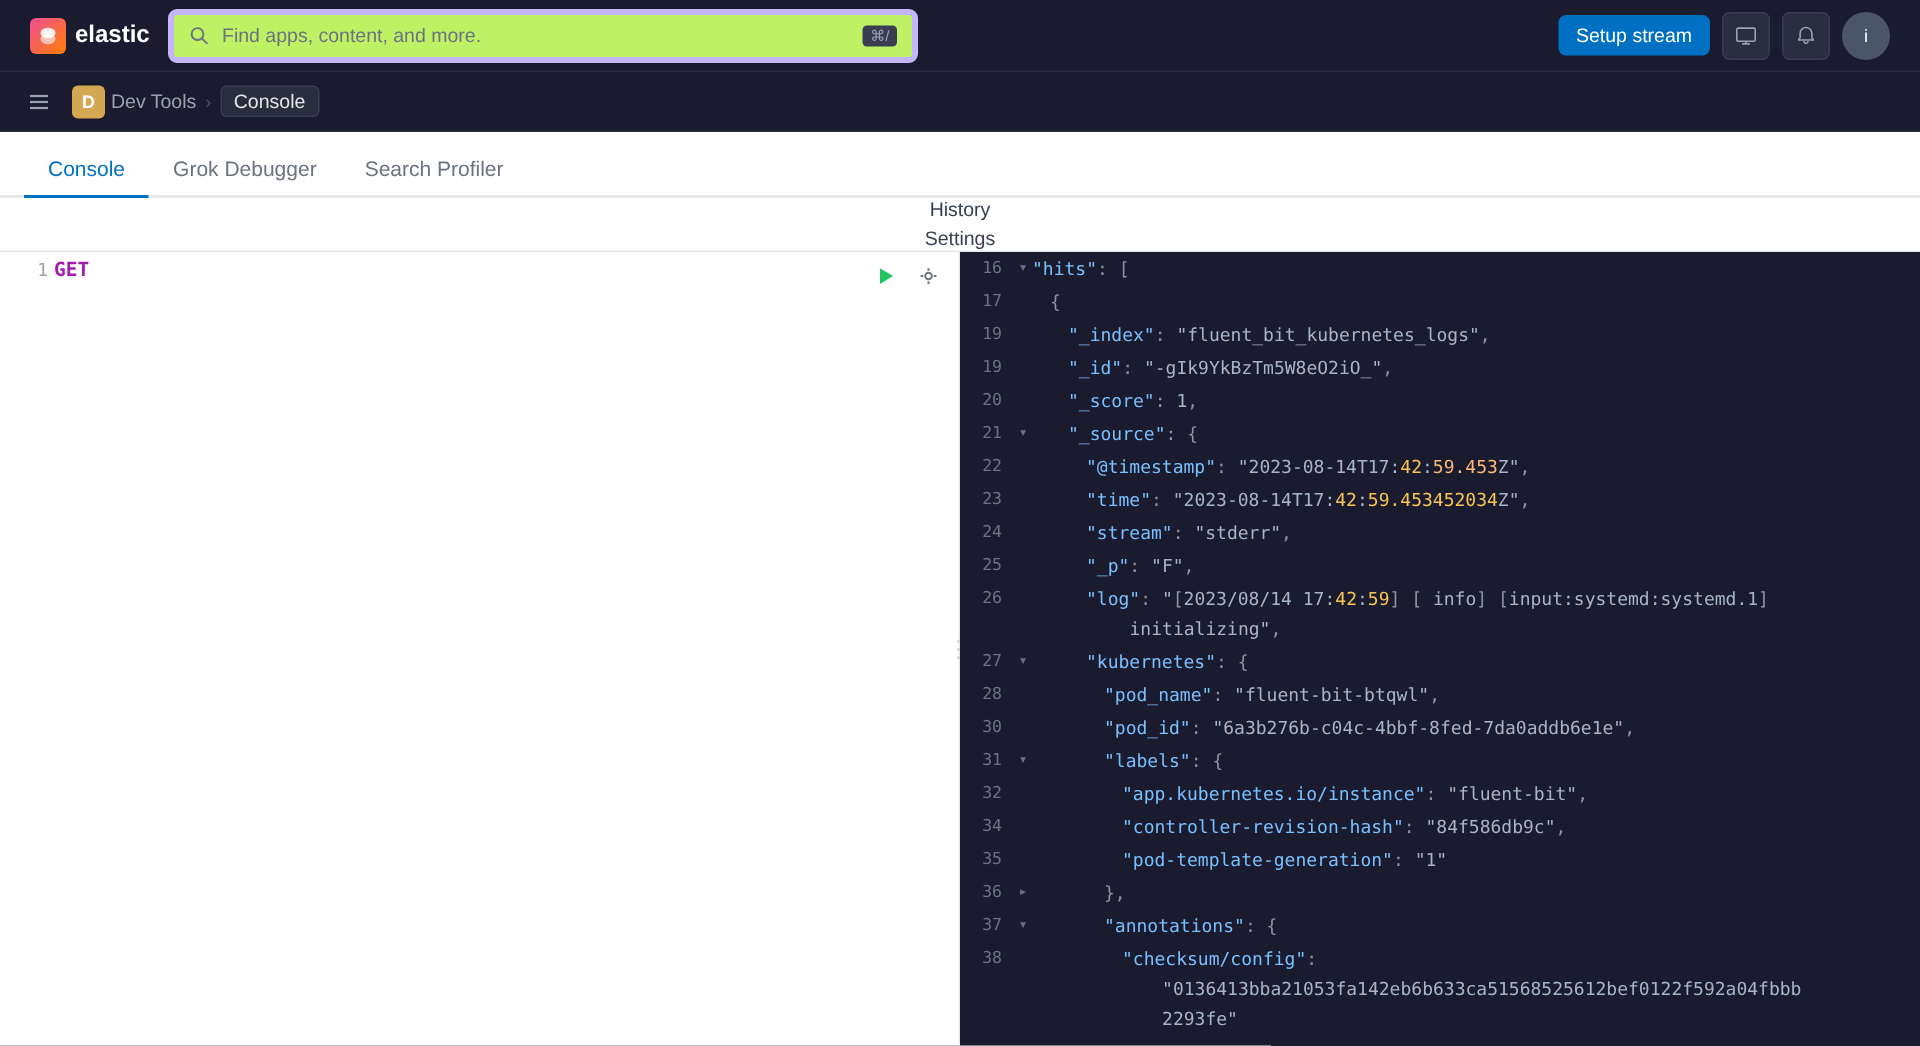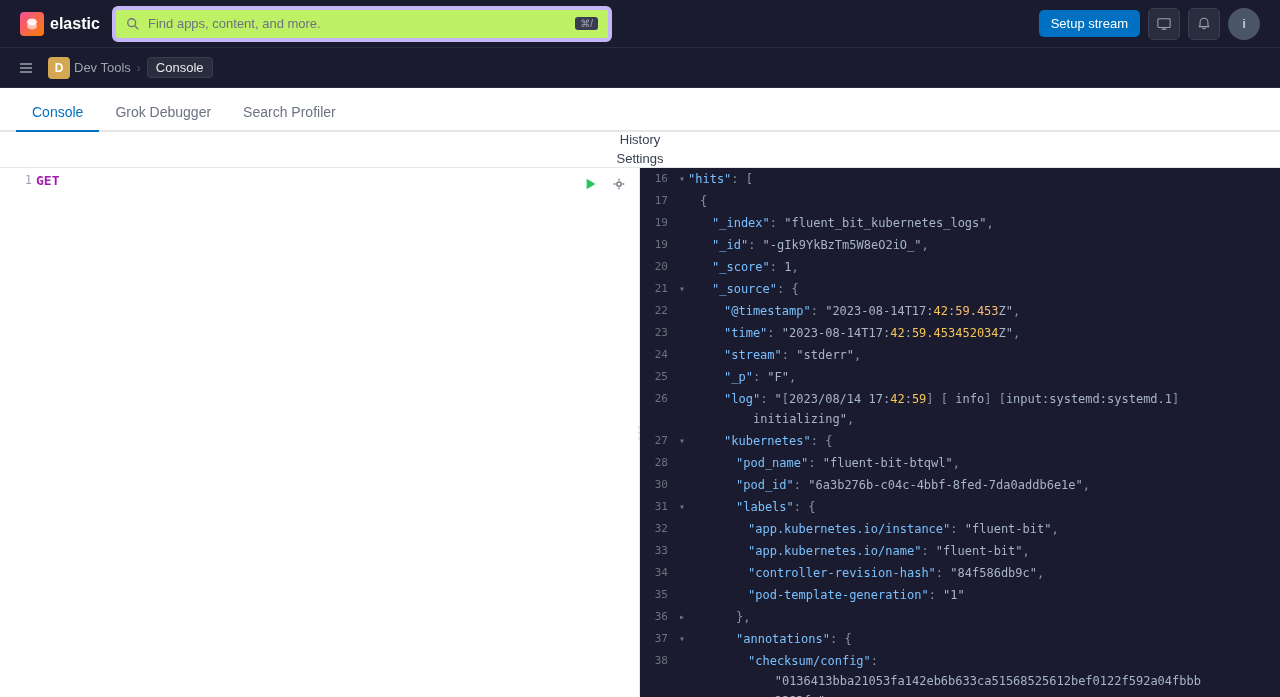--- a/index.html
+++ b/index.html
@@ -477,25 +477,20 @@
         <span class="result-line-num">31</span>
         <span class="result-line-fold" style="color: rgb(107, 114, 128);">▾</span>
         <span class="result-line-content"><span class="json-indent" style="display:inline-block;width:48px"></span><span style="color:#79c0ff">"labels"</span><span style="color:#8b949e">:</span> <span style="color:#8b949e">{</span></span>
       </div>
       <div class="result-line">
         <span class="result-line-num">32</span>
         <span class="result-line-fold" style="color: rgb(107, 114, 128);"></span>
         <span class="result-line-content"><span class="json-indent" style="display:inline-block;width:60px"></span><span style="color:#79c0ff">"app.kubernetes.io/instance"</span><span style="color:#8b949e">:</span> "fluent-bit"<span style="color:#8b949e">,</span></span>
       </div>
       <div class="result-line">
-        <span class="result-line-num">33</span>
-        <span class="result-line-fold" style="color: rgb(107, 114, 128);"></span>
-        <span class="result-line-content"><span class="json-indent" style="display:inline-block;width:60px"></span><span style="color:#79c0ff">"app.kubernetes.io/name"</span><span style="color:#8b949e">:</span> "fluent-bit"<span style="color:#8b949e">,</span></span>
-      </div>
-      <div class="result-line">
         <span class="result-line-num">34</span>
         <span class="result-line-fold" style="color: rgb(107, 114, 128);"></span>
         <span class="result-line-content"><span class="json-indent" style="display:inline-block;width:60px"></span><span style="color:#79c0ff">"controller-revision-hash"</span><span style="color:#8b949e">:</span> "84f586db9c"<span style="color:#8b949e">,</span></span>
       </div>
       <div class="result-line">
         <span class="result-line-num">35</span>
         <span class="result-line-fold" style="color: rgb(107, 114, 128);"></span>
         <span class="result-line-content"><span class="json-indent" style="display:inline-block;width:60px"></span><span style="color:#79c0ff">"pod-template-generation"</span><span style="color:#8b949e">:</span> "1"</span>
       </div>
       <div class="result-line">

